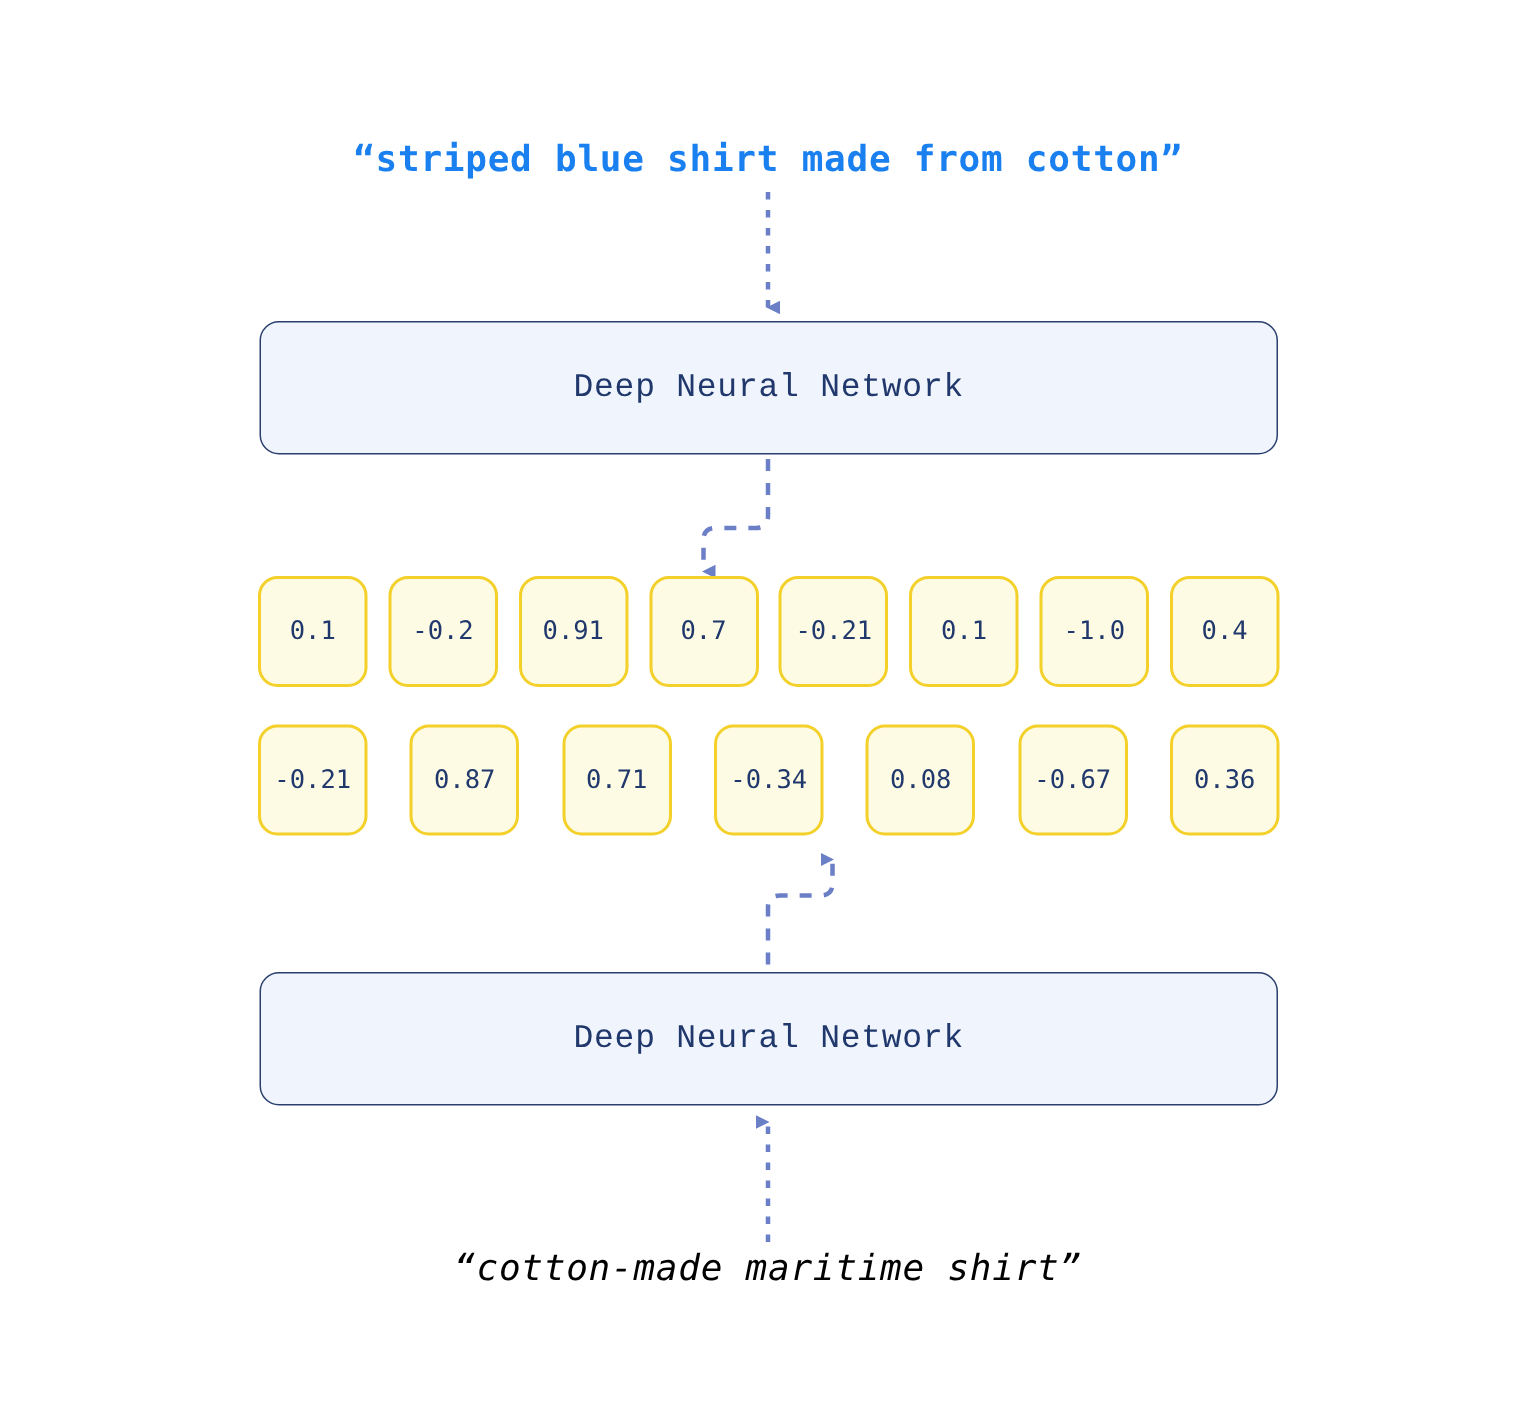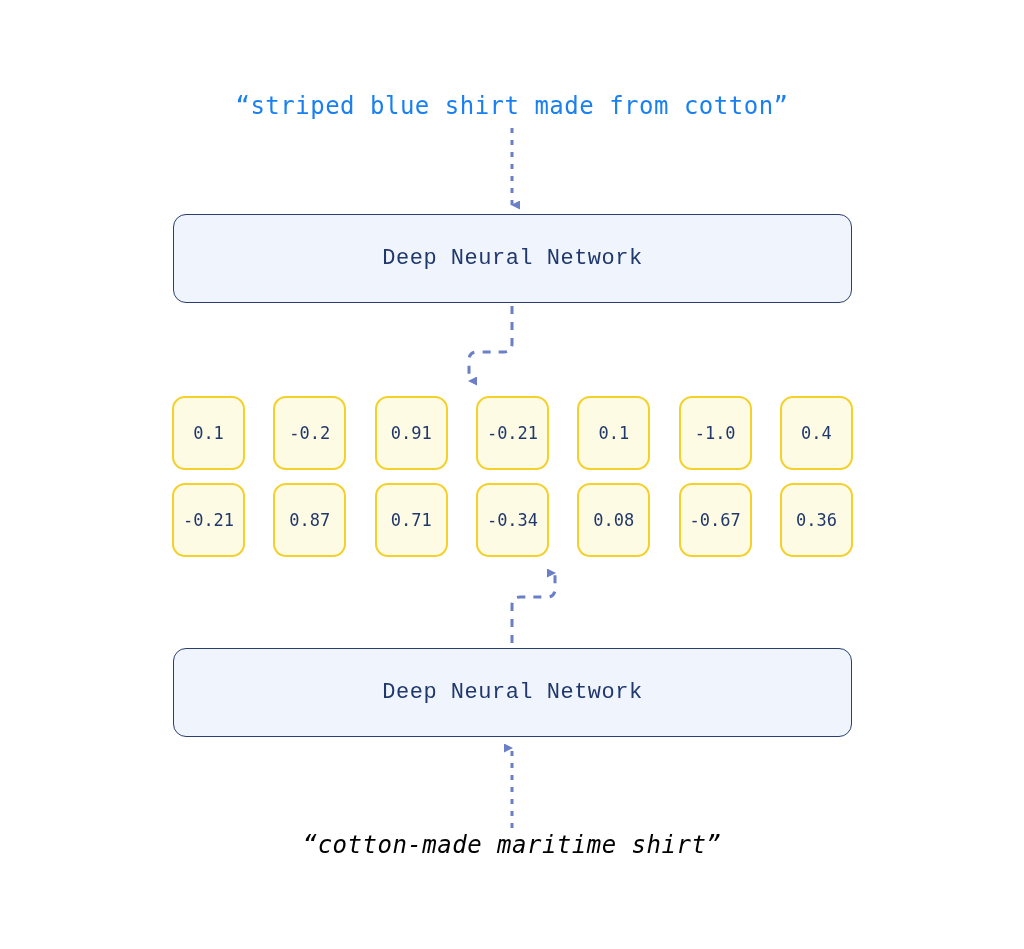--- a/index.html
+++ b/index.html
@@ -28,20 +28,21 @@
     width: 1024px;
     text-align: center;
     font-family: "DejaVu Sans Mono", "Liberation Mono", monospace;
     font-size: 24px;
     letter-spacing: 0.5px;
     white-space: pre;
   }
   #caption-top {
     top: 92px;
     color: #1a80f0;
+    font-weight: bold;
   }
   #caption-bottom {
     top: 831px;
     color: #000000;
     font-style: italic;
   }
 
   
   .network-box {
     position: absolute;
@@ -68,21 +69,21 @@
 
   
   .vector-row {
     position: absolute;
     left: 172px;
     width: 681px;
     height: 74px;
     display: flex;
     justify-content: space-between;
   }
-  #vector-row-1 { top: 396px; }
+  #vector-row-1 { top: 384px; }
   #vector-row-2 { top: 483px; }
   .cell {
     width: 73px;
     height: 74px;
     box-sizing: border-box;
     background: #fdfbe3;
     border: 2px solid #f3d02a;
     border-radius: 13px;
     display: flex;
     align-items: center;
@@ -130,20 +131,21 @@
   </svg>
 
   <div class="network-box" id="network-box-top">
     <span class="network-label">Deep Neural Network</span>
   </div>
 
   <div class="vector-row" id="vector-row-1">
     <div class="cell">0.1</div>
     <div class="cell">-0.2</div>
     <div class="cell">0.91</div>
+    <div class="cell">0.7</div>
     <div class="cell">-0.21</div>
     <div class="cell">0.1</div>
     <div class="cell">-1.0</div>
     <div class="cell">0.4</div>
   </div>
 
   <div class="vector-row" id="vector-row-2">
     <div class="cell">-0.21</div>
     <div class="cell">0.87</div>
     <div class="cell">0.71</div>

